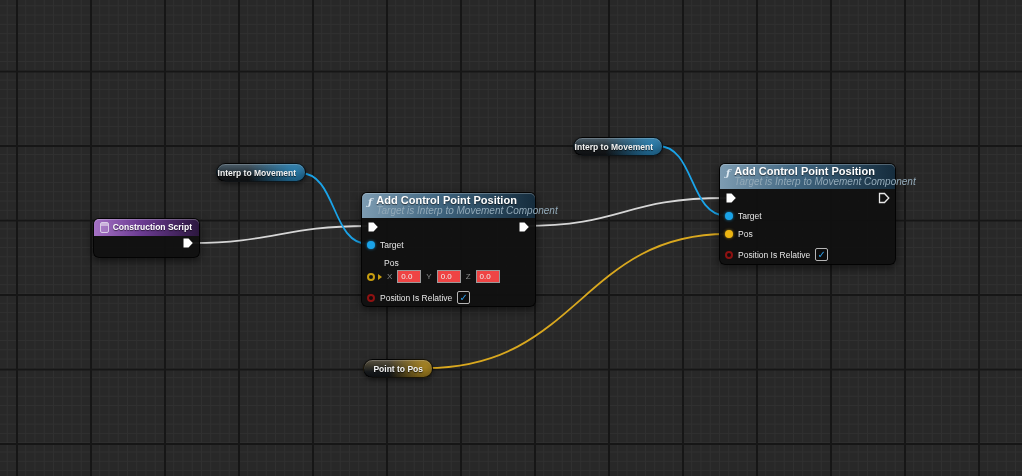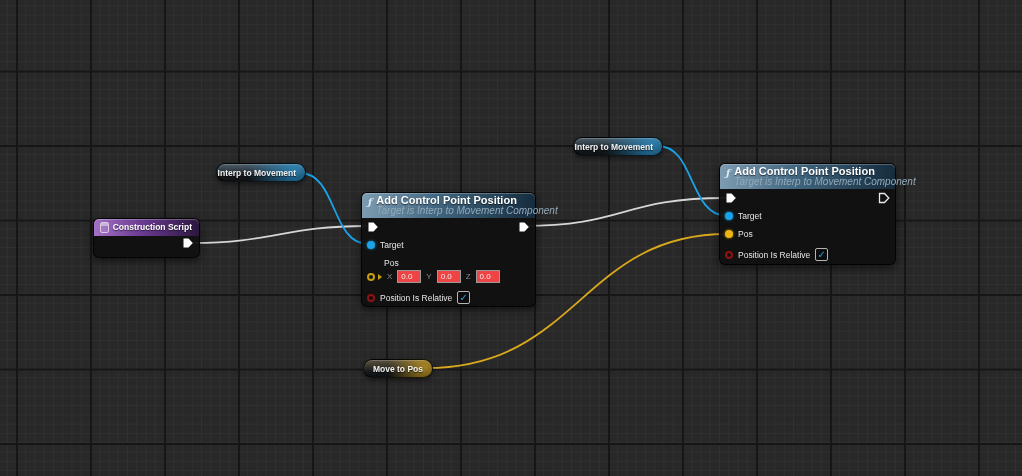--- a/index.html
+++ b/index.html
@@ -126,21 +126,21 @@
     <span class="pill-label">Interp to Movement</span>
     <span class="pin-dot blue"></span>
   </div>
 
   <div class="pill blue-glow" style="left:573px;top:137px;width:90px;">
     <span class="pill-label">Interp to Movement</span>
     <span class="pin-dot blue"></span>
   </div>
 
   <div class="pill gold-glow" style="left:363px;top:359px;width:70px;">
-    <span class="pill-label">Move to Pos</span>
+    <span class="pill-label">Point to Pos</span>
     <span class="pin-dot gold-filled"></span>
   </div>
 
   <div class="node" style="left:361px;top:192px;width:173px;height:113px;">
     <div class="node-header fn-header">
       <span class="fn-icon">ƒ</span>
       <span>
         <div class="node-title">Add Control Point Position</div>
         <div class="node-subtitle">Target is Interp to Movement Component</div>
       </span>

